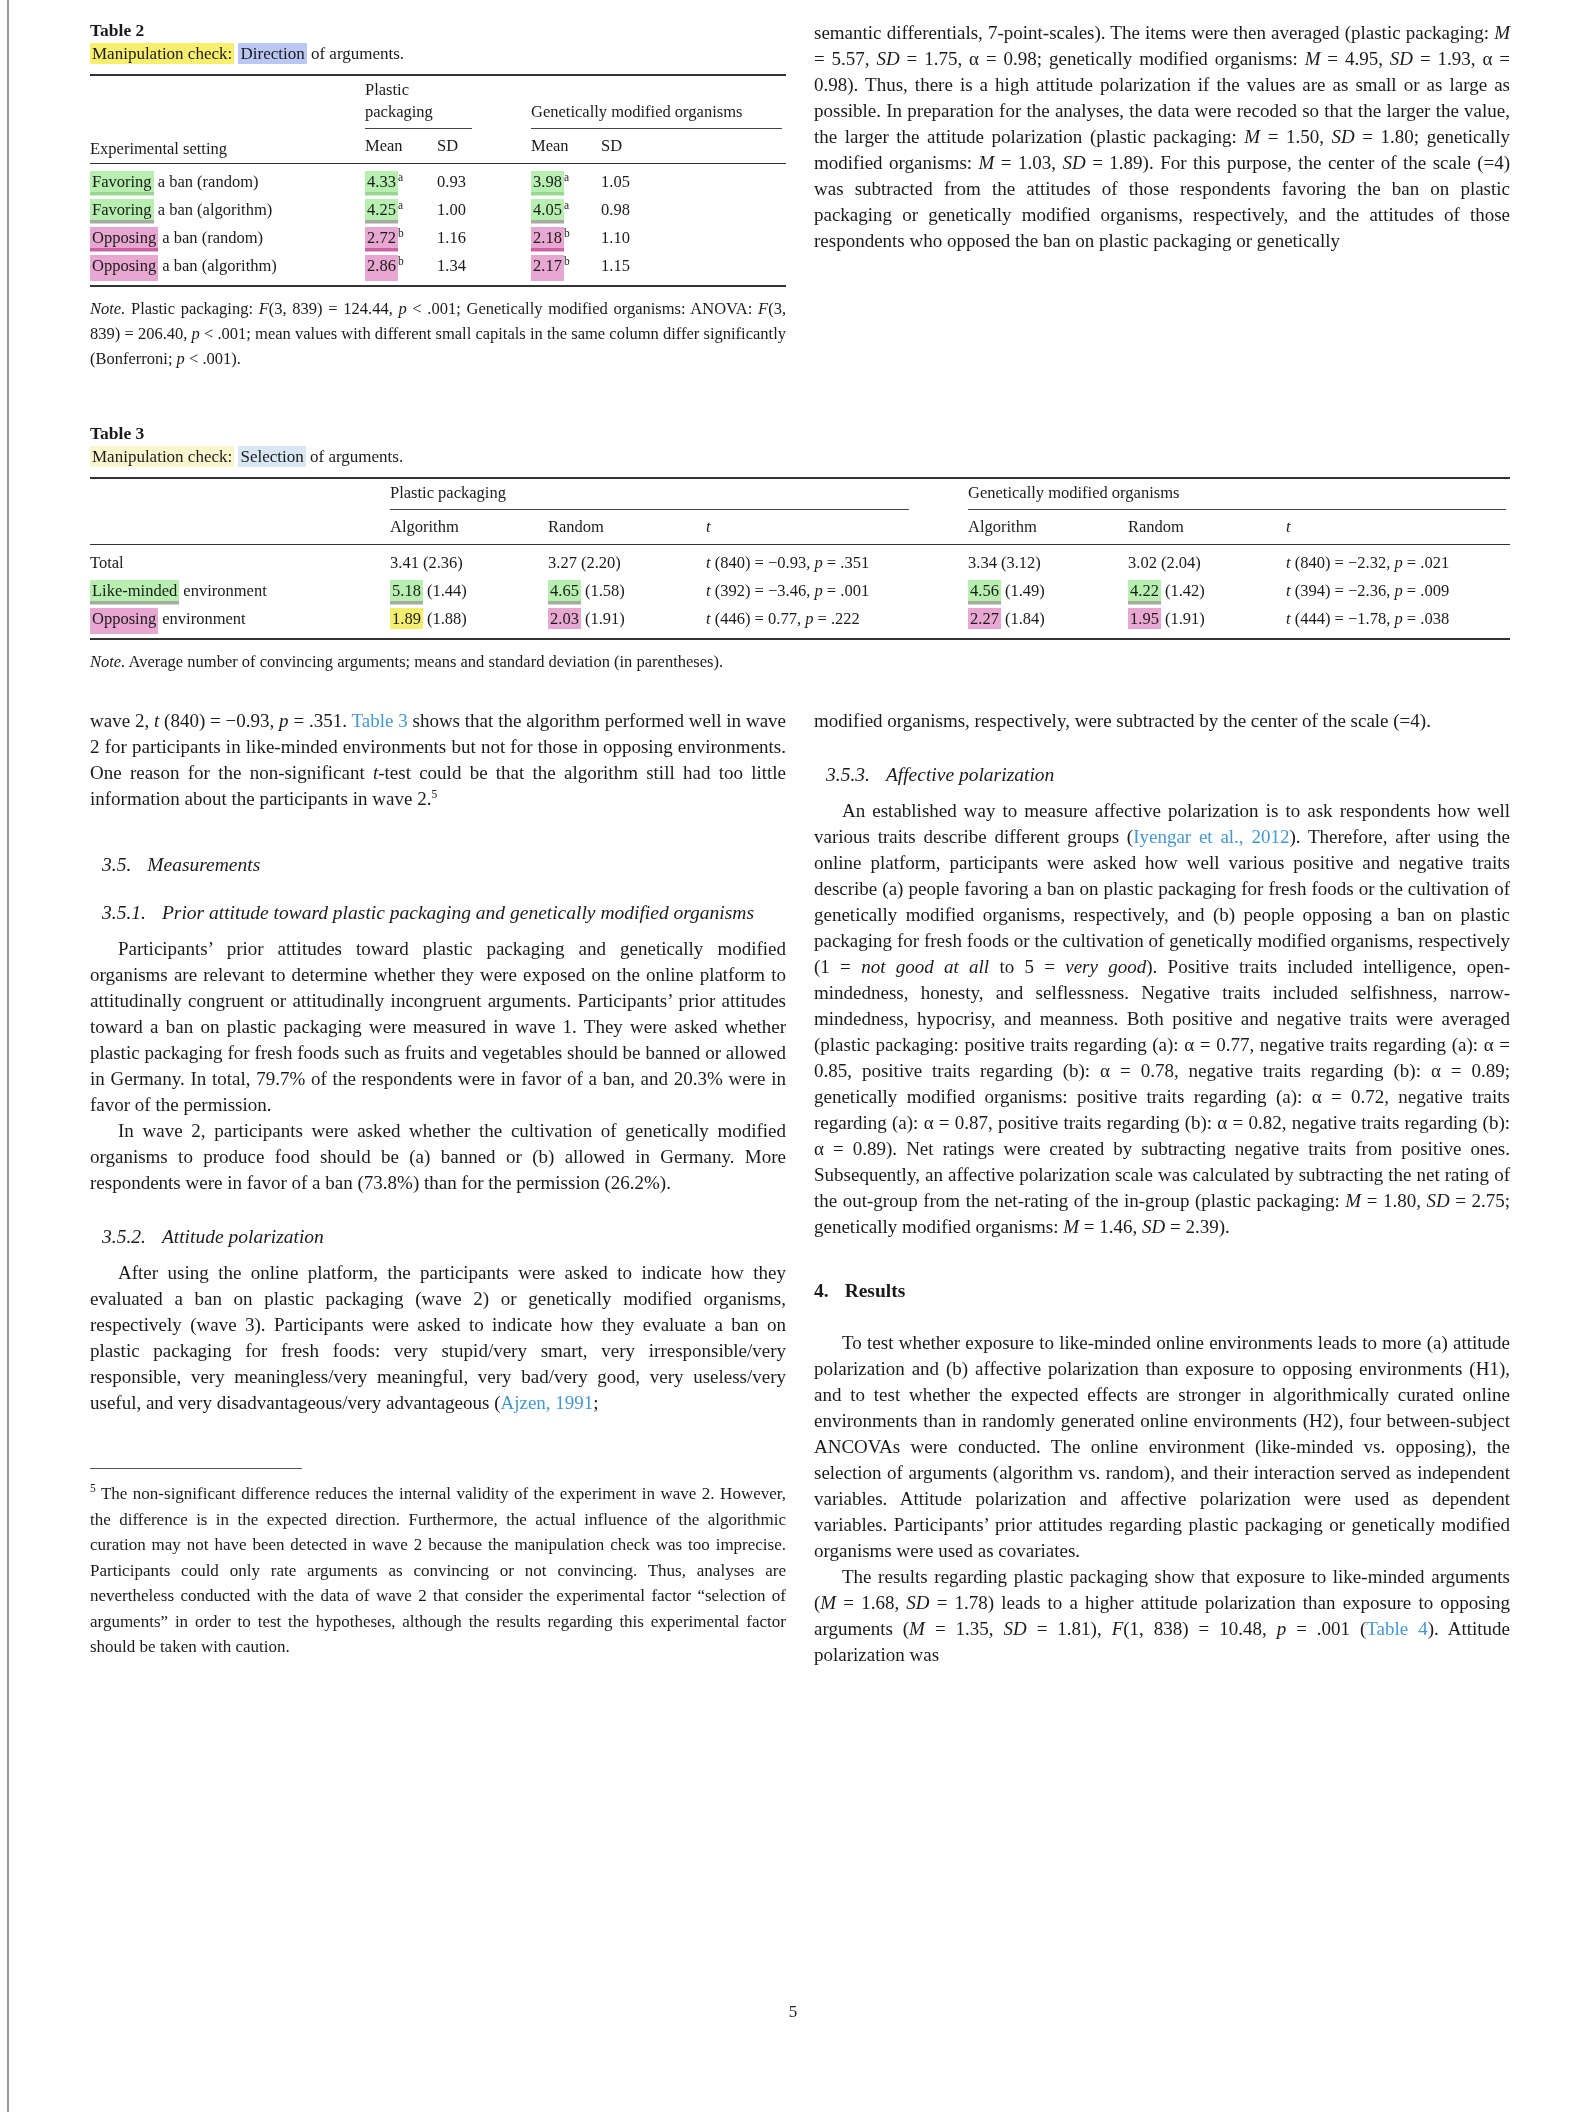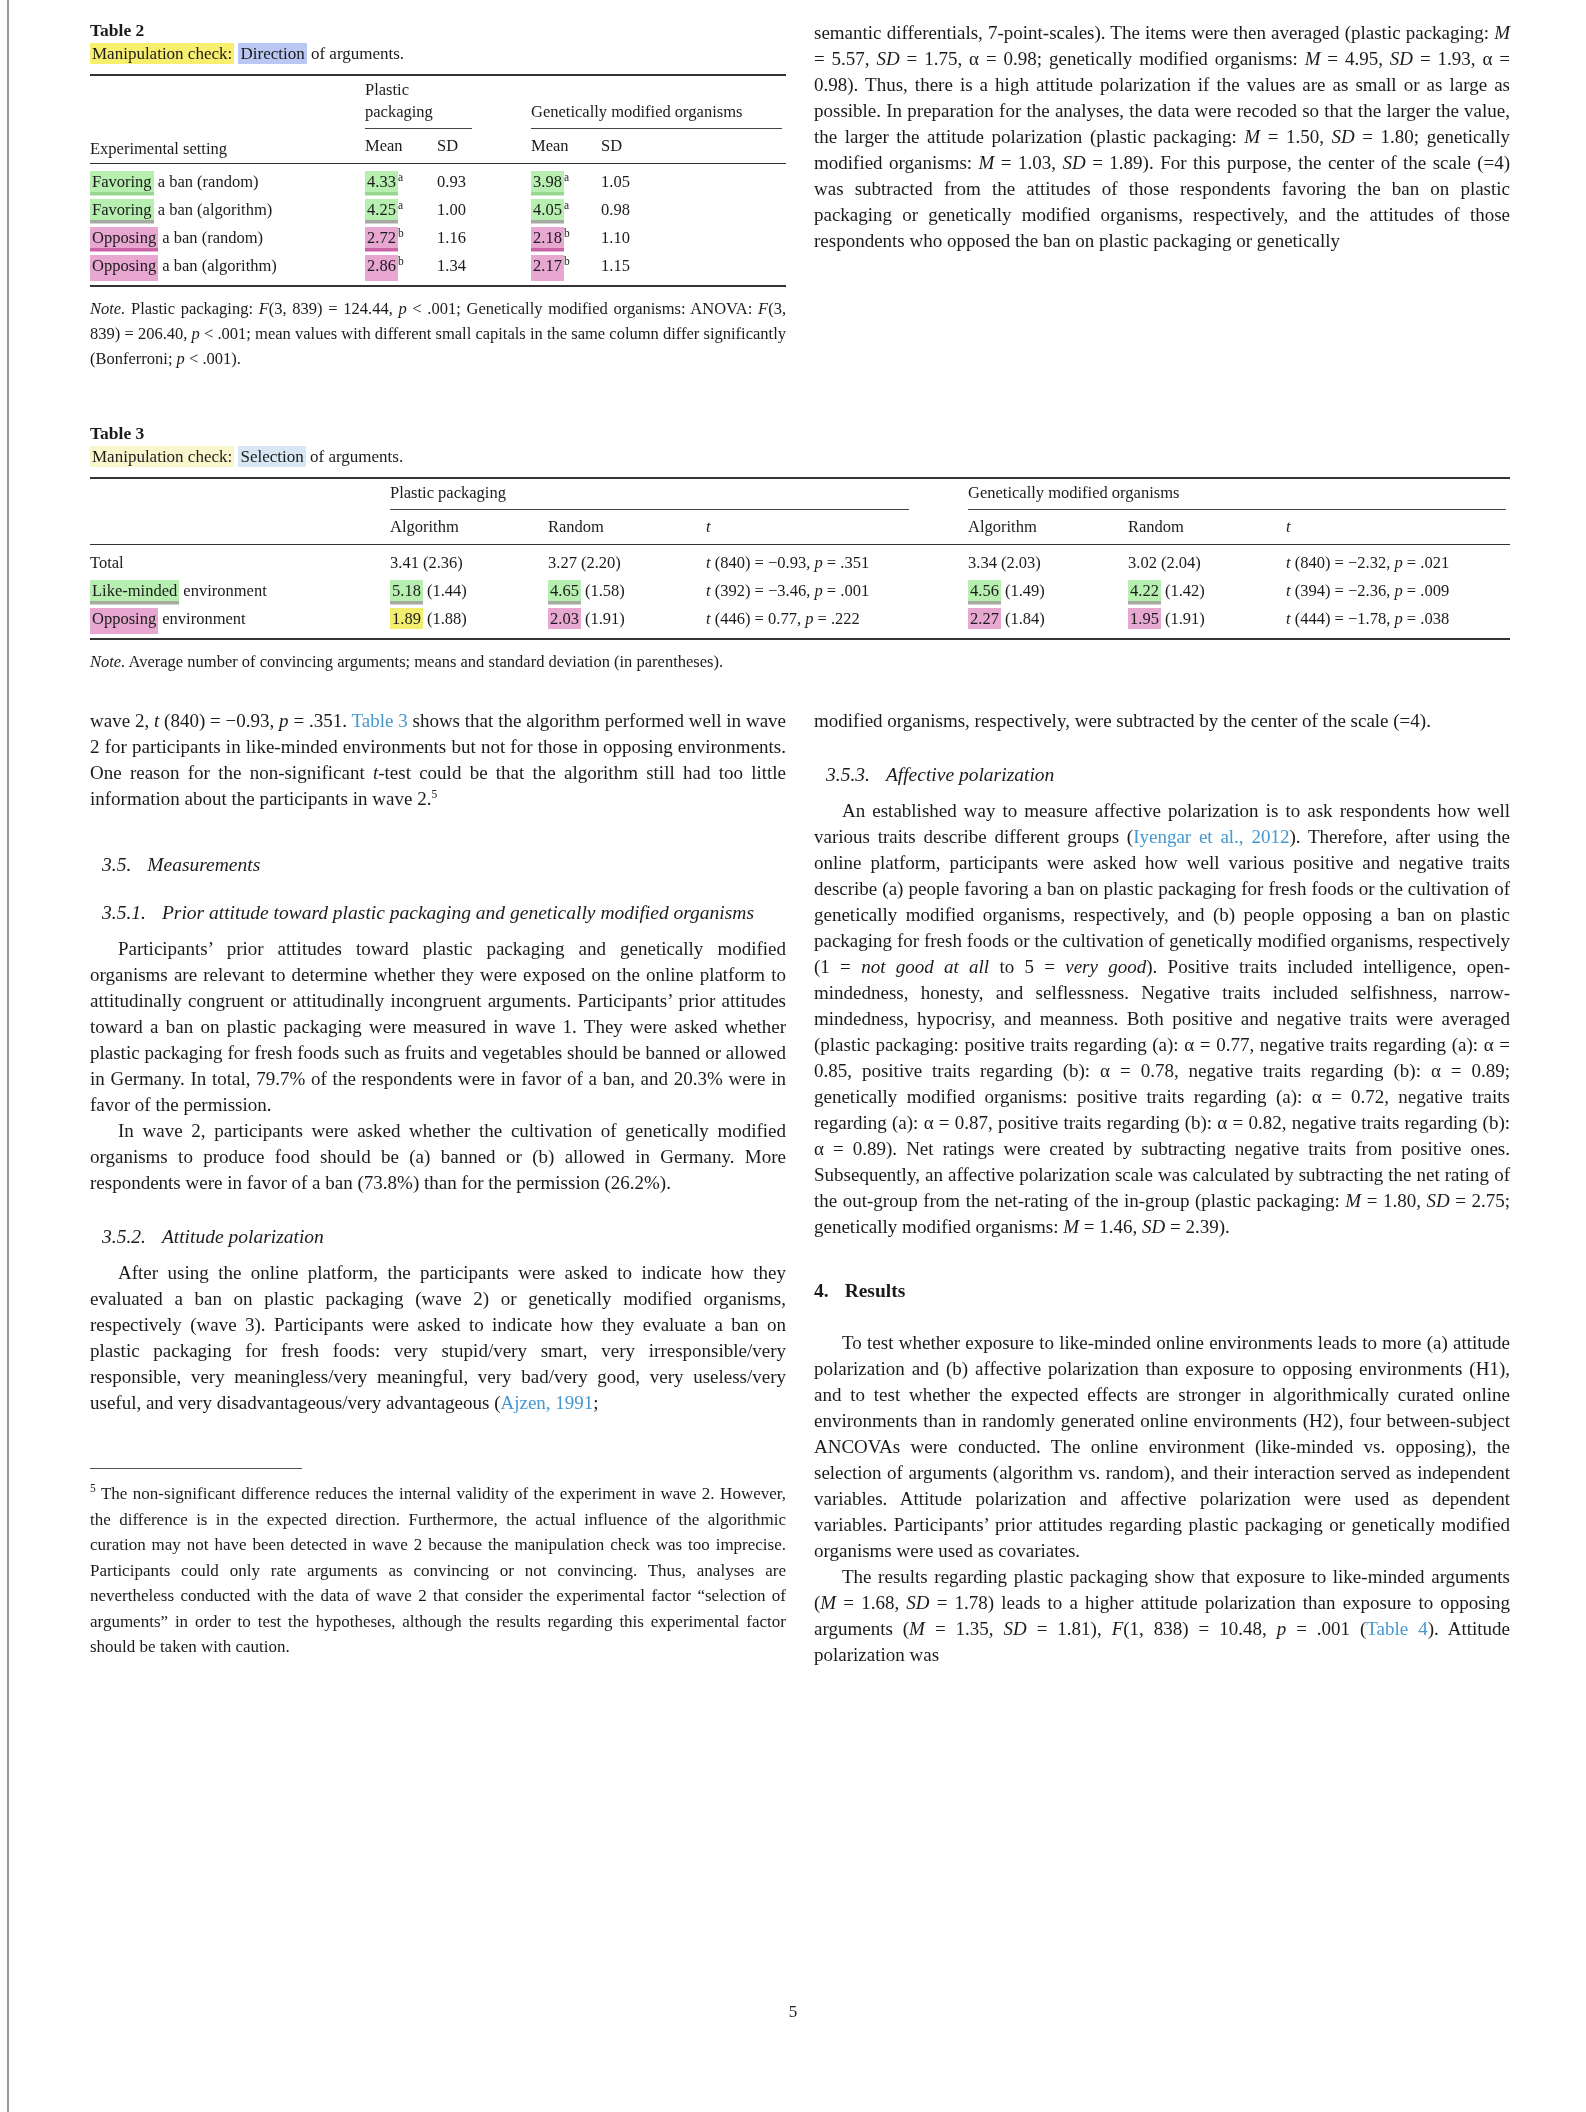--- a/index.html
+++ b/index.html
@@ -168,21 +168,21 @@
             <th>Random</th>
             <th><i>t</i></th>
           </tr>
         </thead>
         <tbody>
           <tr class="firstdata">
             <td>Total</td>
             <td>3.41 (2.36)</td>
             <td>3.27 (2.20)</td>
             <td><i>t</i> (840) = −0.93, <i>p</i> = .351</td>
-            <td>3.34 (2.03)</td>
+            <td>3.34 (3.12)</td>
             <td>3.02 (2.04)</td>
             <td><i>t</i> (840) = −2.32, <i>p</i> = .021</td>
           </tr>
           <tr>
             <td><mark class="g ugr">Like-minded</mark> environment</td>
             <td><mark class="g ugr">5.18</mark> (1.44)</td>
             <td><mark class="g ugr">4.65</mark> (1.58)</td>
             <td><i>t</i> (392) = −3.46, <i>p</i> = .001</td>
             <td><mark class="g ugr">4.56</mark> (1.49)</td>
             <td><mark class="g ugr">4.22</mark> (1.42)</td>

